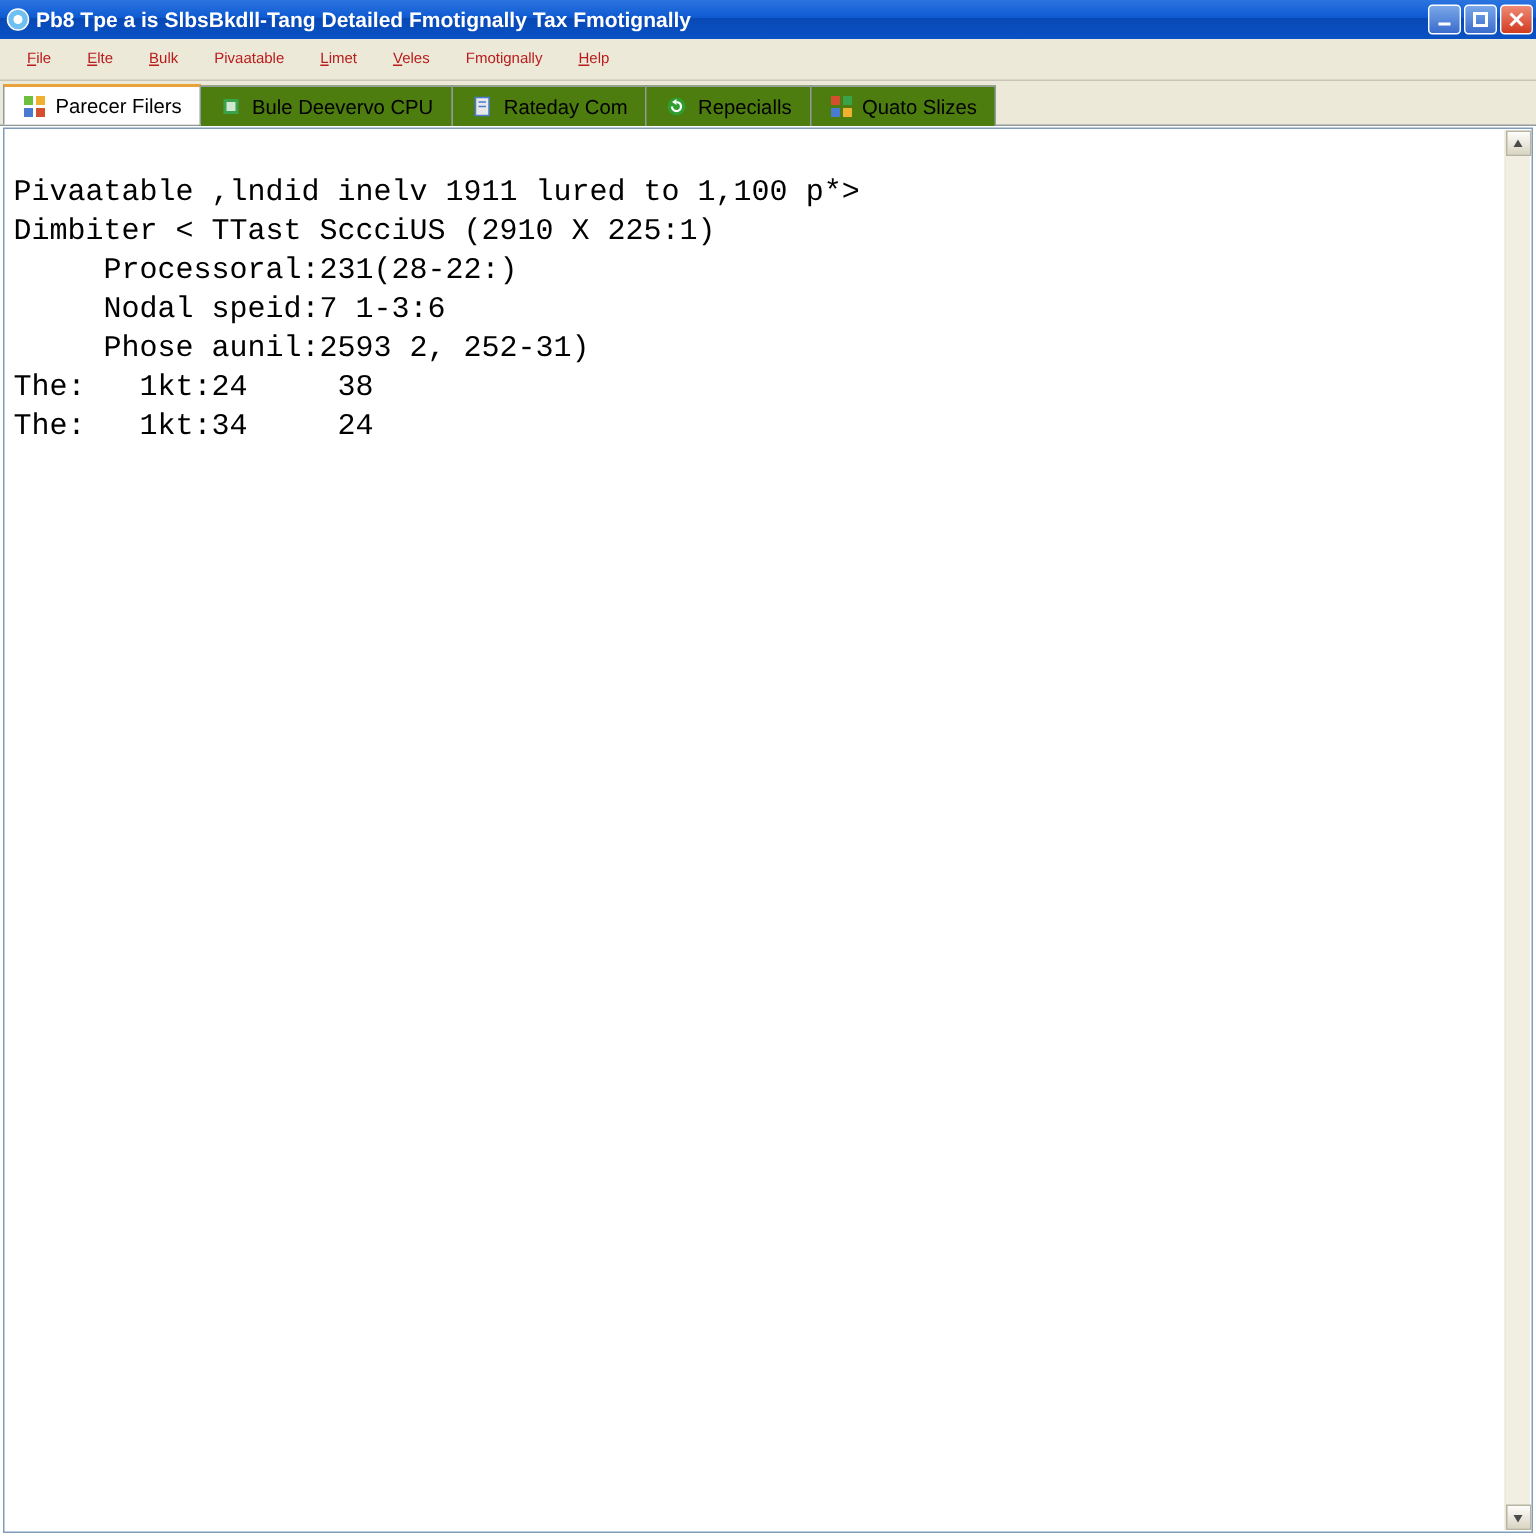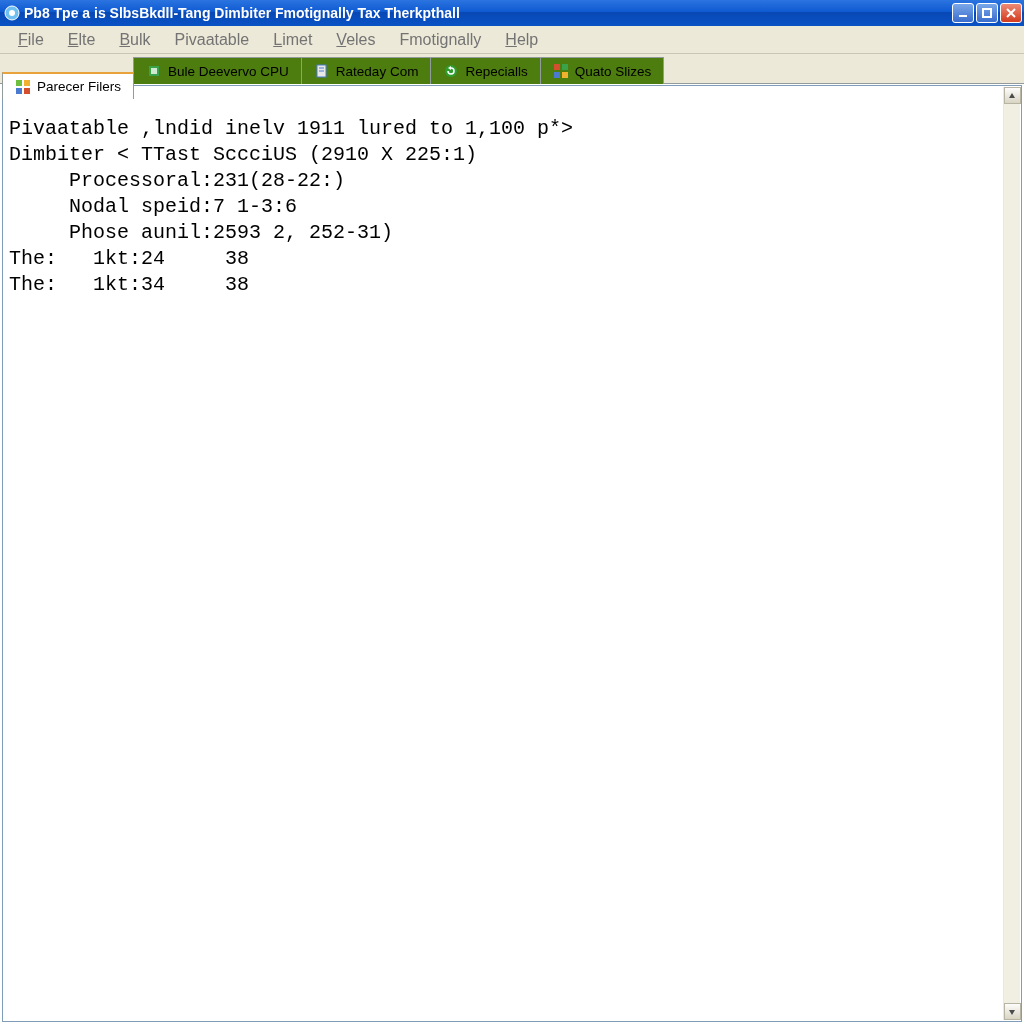--- a/index.html
+++ b/index.html
@@ -54,22 +54,22 @@
     background: #ece9d8;
     display: flex;
     align-items: center;
     padding: 0 8px;
     border-bottom: 1px solid #c9c6b8;
     gap: 4px;
   }
   .menu-item {
     padding: 3px 10px;
     cursor: pointer;
-    color: #737373;
-    font-size: 16px;
+    color: #b91c1c;
+    font-size: 10px;
   }
   .menu-item .ul { text-decoration: underline; }
   
   .toolbar {
     height: 30px;
     background: #ece9d8;
     display: flex;
     align-items: stretch;
     border-bottom: 1px solid #919b9c;
     padding: 2px 2px 0 2px;
@@ -86,21 +86,21 @@
     background: #4d7c0f;
     margin-right: -1px;
     cursor: pointer;
     gap: 6px;
     position: relative;
     top: 1px;
   }
   .tab.active {
     background: #fff;
     border-top: 2px solid #e8a33d;
-    top: 16px;
+    top: 0px;
     z-index: 2;
   }
   .tab .tab-icon {
     width: 16px; height: 16px;
     display: inline-flex; align-items: center; justify-content: center;
   }
   
   .content-wrap {
     position: relative;
     height: calc(1024px - 26px - 28px - 30px);
@@ -142,21 +142,21 @@
 </head>
 <body>
 
 <div class="titlebar">
   <span class="app-icon">
     <svg viewBox="0 0 16 16">
         <circle cx="8" cy="8" r="7" fill="#6fc0f0" stroke="#fff" stroke-width="1"></circle>
         <circle cx="8" cy="8" r="3" fill="#fff"></circle>
       </svg>
   </span>
-  <span class="title-text">Pb8 Tpe a is SlbsBkdll-Tang Dimbiter Fmotignally Tax Therkpthall</span>
+  <span class="title-text">Pb8 Tpe a is SlbsBkdll-Tang Detailed Fmotignally Tax Fmotignally</span>
   <div class="win-controls">
     <div class="win-btn">
       <svg viewBox="0 0 12 12">
           <rect x="2" y="8" width="8" height="2" fill="#fff"></rect>
         </svg>
     </div>
     <div class="win-btn">
       <svg viewBox="0 0 12 12">
           <rect x="2" y="2" width="8" height="8" fill="none" stroke="#fff" stroke-width="2"></rect>
         </svg>
@@ -237,21 +237,21 @@
 
 <div class="content-wrap">
   <div class="content">
     <div class="console">
 <span>Pivaatable ,lndid inelv 1911 lured to 1,100 p*&gt;</span>
 <span>Dimbiter &lt; TTast ScсciUS (2910 X 225:1)</span>
 <span>     Processoral:231(28-22:)</span>
 <span>     Nodal speid:7 1-3:6</span>
 <span>     Phose aunil:2593 2, 252-31)</span>
 <span>The:   1kt:24     38</span>
-<span>The:   1kt:34     38</span>
+<span>The:   1kt:34     24</span>
     </div>
     <div class="vscroll">
       <div class="scroll-btn">
         <svg viewBox="0 0 8 8">
             <polygon points="4,1 7,6 1,6" fill="#4b4b4b"></polygon>
           </svg>
       </div>
       <div class="scroll-btn">
         <svg viewBox="0 0 8 8">
             <polygon points="1,2 7,2 4,7" fill="#4b4b4b"></polygon>

